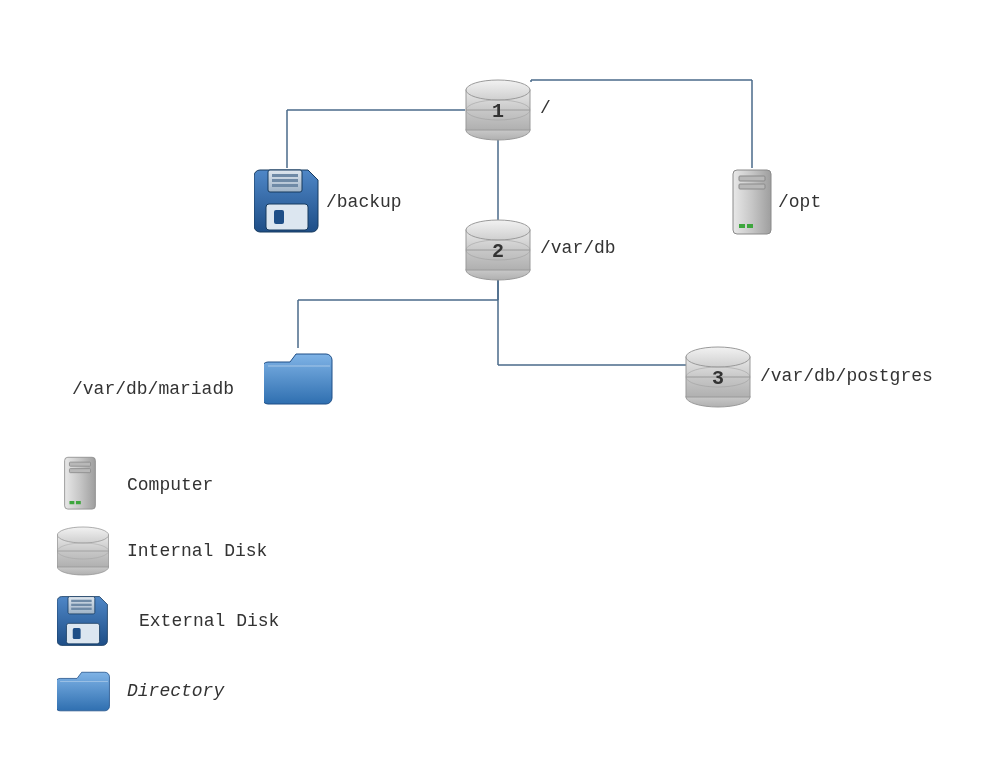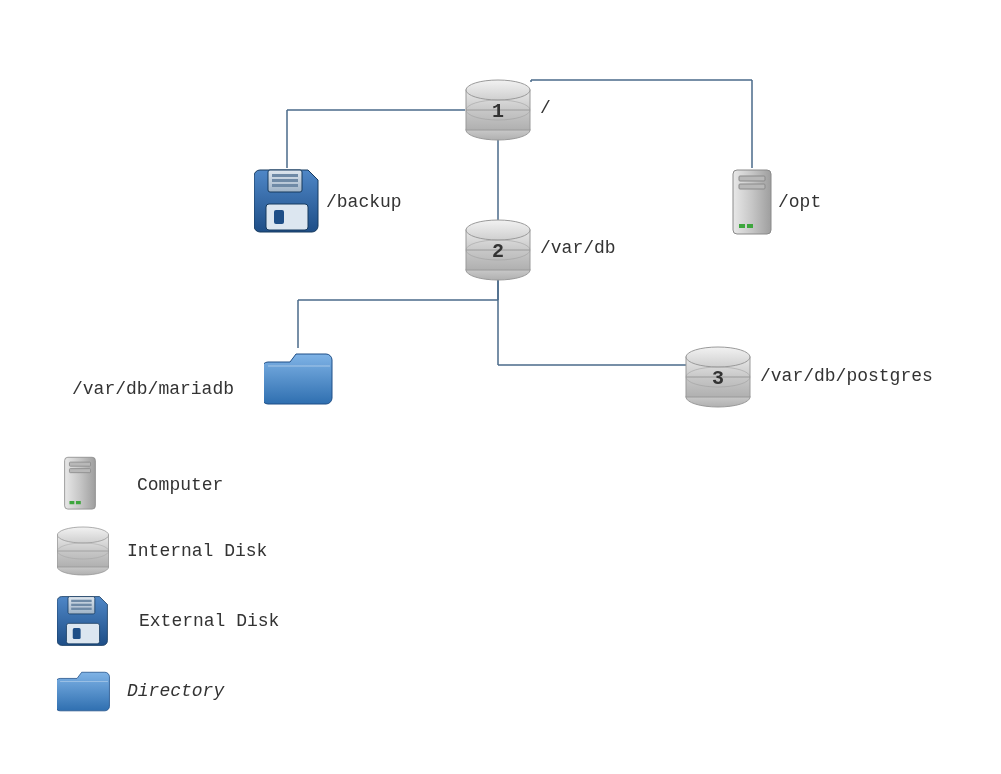--- a/index.html
+++ b/index.html
@@ -182,21 +182,21 @@
     <div style="position:relative; height:70px;">
       <div style="position:absolute; left:8px; top:0;">
         <svg width="34" height="58" viewBox="0 0 42 70">
           <rect x="2" y="2" width="38" height="64" rx="4" fill="url(#tw1)" stroke="#8a8a8a"></rect>
           <rect x="8" y="8" width="26" height="5" rx="1" fill="#b8b8b8" stroke="#8a8a8a"></rect>
           <rect x="8" y="16" width="26" height="5" rx="1" fill="#b8b8b8" stroke="#8a8a8a"></rect>
           <rect x="8" y="56" width="6" height="4" fill="#3da63d"></rect>
           <rect x="16" y="56" width="6" height="4" fill="#3da63d"></rect>
         </svg>
       </div>
-      <div class="label" style="left:82px; top:20px; position:absolute;">Computer</div>
+      <div class="label" style="left:72px; top:20px; position:absolute;">Computer</div>
     </div>
 
     <div style="position:relative; height:70px;">
       <div style="position:absolute; left:0; top:0;">
         <svg width="56" height="52" viewBox="0 0 70 64">
           <ellipse cx="35" cy="52" rx="32" ry="10" fill="url(#dg1)" stroke="#9a9a9a"></ellipse>
           <rect x="3" y="12" width="64" height="40" fill="url(#dg1)" stroke="#9a9a9a"></rect>
           <ellipse cx="35" cy="12" rx="32" ry="10" fill="url(#dtop1)" stroke="#9a9a9a"></ellipse>
           <line x1="3" y1="32" x2="67" y2="32" stroke="#9a9a9a"></line>
           <ellipse cx="35" cy="32" rx="32" ry="10" fill="none" stroke="#9a9a9a" stroke-opacity="0.5"></ellipse>

